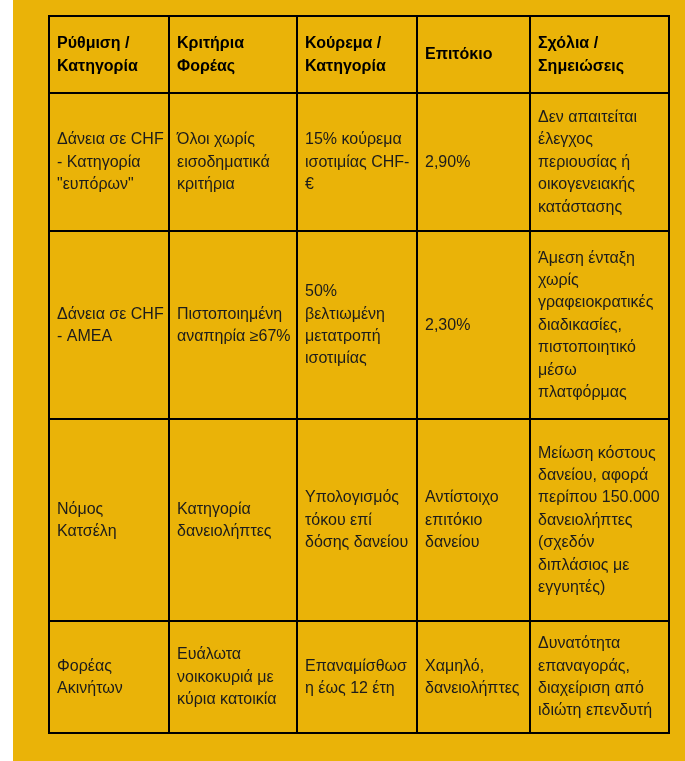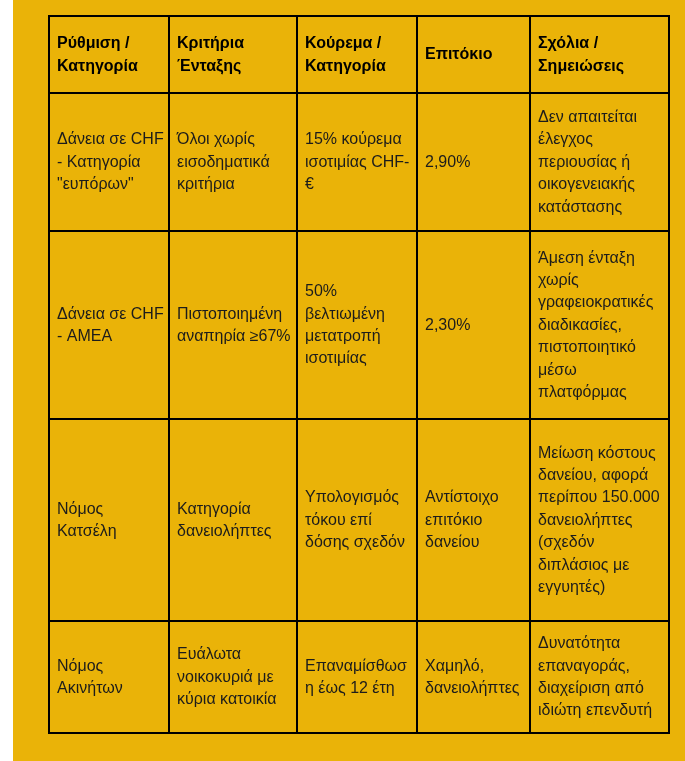--- a/index.html
+++ b/index.html
@@ -53,21 +53,21 @@
     <colgroup>
       <col style="width:120px">
       <col style="width:128px">
       <col style="width:120px">
       <col style="width:113px">
       <col style="width:139px">
     </colgroup>
     <thead>
       <tr>
         <th>Ρύθμιση / Κατηγορία</th>
-        <th>Κριτήρια Ένταξης</th>
+        <th>Κριτήρια Φορέας</th>
         <th>Κούρεμα / Κατηγορία</th>
         <th>Επιτόκιο</th>
         <th>Σχόλια / Σημειώσεις</th>
       </tr>
     </thead>
     <tbody>
       <tr>
         <td>Δάνεια σε CHF - Κατηγορία "ευπόρων"</td>
         <td>Όλοι χωρίς εισοδηματικά κριτήρια</td>
         <td>15% κούρεμα ισοτιμίας CHF-€</td>
@@ -77,26 +77,26 @@
       <tr>
         <td>Δάνεια σε CHF - ΑΜΕΑ</td>
         <td>Πιστοποιημένη αναπηρία ≥67%</td>
         <td>50% βελτιωμένη μετατροπή ισοτιμίας</td>
         <td>2,30%</td>
         <td>Άμεση ένταξη χωρίς γραφειοκρατικές διαδικασίες, πιστοποιητικό μέσω πλατφόρμας</td>
       </tr>
       <tr>
         <td>Νόμος Κατσέλη</td>
         <td>Κατηγορία δανειολήπτες</td>
-        <td>Υπολογισμός τόκου επί δόσης σχεδόν</td>
+        <td>Υπολογισμός τόκου επί δόσης δανείου</td>
         <td>Αντίστοιχο επιτόκιο δανείου</td>
         <td>Μείωση κόστους δανείου, αφορά περίπου 150.000 δανειολήπτες (σχεδόν διπλάσιος με εγγυητές)</td>
       </tr>
       <tr>
-        <td>Νόμος Ακινήτων</td>
+        <td>Φορέας Ακινήτων</td>
         <td>Ευάλωτα νοικοκυριά με κύρια κατοικία</td>
         <td>Επαναμίσθωση έως 12 έτη</td>
         <td>Χαμηλό, δανειολήπτες</td>
         <td>Δυνατότητα επαναγοράς, διαχείριση από ιδιώτη επενδυτή</td>
       </tr>
     </tbody>
   </table>
 </div>
 
 </body></html>

